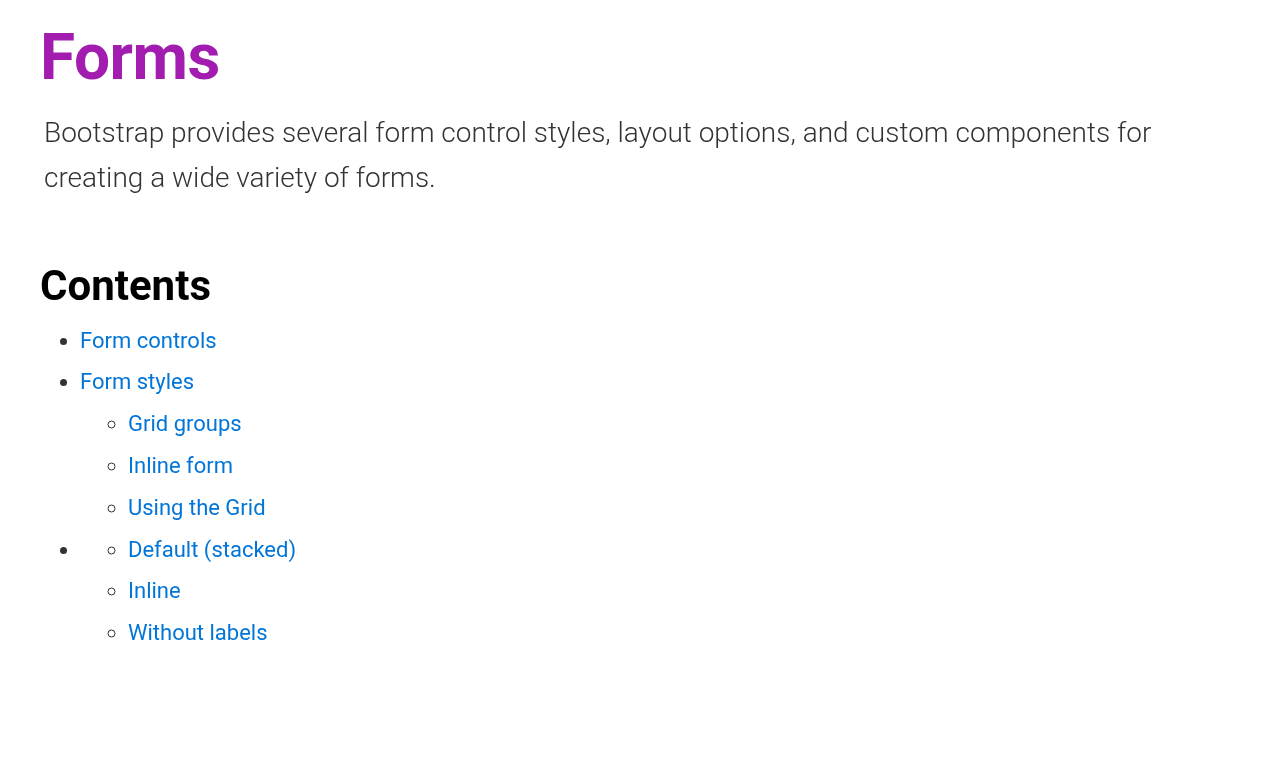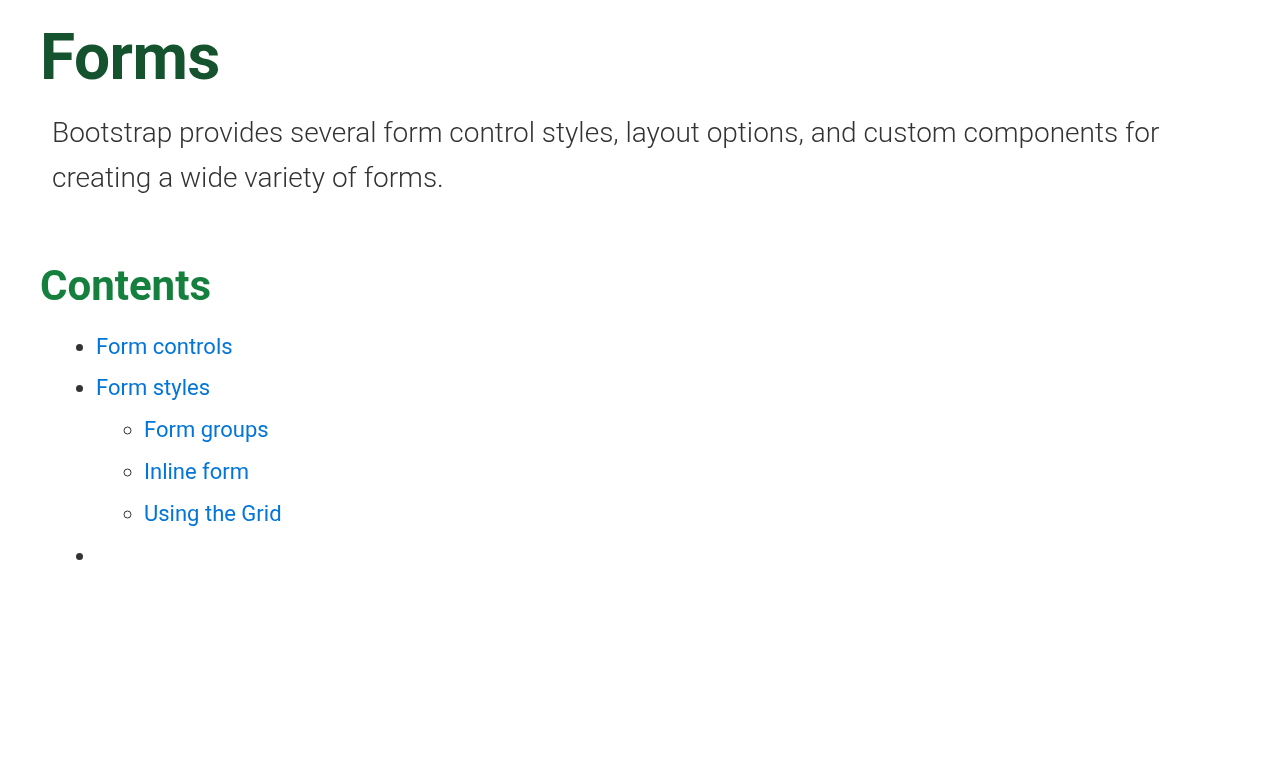--- a/index.html
+++ b/index.html
@@ -11,38 +11,38 @@
   }
   .page {
     padding: 20px 40px 40px 40px;
     max-width: 1180px;
   }
   h1.page-title {
     font-size: 64px;
     font-weight: 700;
     margin: 0 0 16px 0;
     letter-spacing: -0.5px;
-    color: #14532d;
+    color: #a21caf;
   }
   p.lead {
     font-size: 28px;
     font-weight: 300;
     line-height: 1.6;
     color: #333;
-    margin: 0 0 60px 12px;
+    margin: 0 0 60px 4px;
     max-width: 1150px;
   }
   h2.contents-heading {
     font-size: 42px;
     font-weight: 700;
     margin: 20px 0 10px 0;
-    color: #15803d;
+    color: #000000;
   }
   ul.toc {
-    margin: 16px;
+    margin: 0;
     padding-left: 40px;
     font-size: 22px;
     line-height: 1.9;
   }
   ul.toc li {
     list-style-type: disc;
   }
   ul.toc ul {
     padding-left: 48px;
     margin: 0;
@@ -69,28 +69,39 @@
   <ul class="toc">
 
     <li>
       <a href="#" class="toc-link">Form controls</a>
     </li>
 
     <li>
       <a href="#" class="toc-link">Form styles</a>
       <ul>
         <li>
-          <a href="#" class="toc-link">Form groups</a>
+          <a href="#" class="toc-link">Grid groups</a>
         </li>
         <li>
           <a href="#" class="toc-link">Inline form</a>
         </li>
         <li>
           <a href="#" class="toc-link">Using the Grid</a>
         </li>
       </ul>
     </li>
 
     <li>
+      <ul>
+        <li>
+          <a href="#" class="toc-link">Default (stacked)</a>
+        </li>
+        <li>
+          <a href="#" class="toc-link">Inline</a>
+        </li>
+        <li>
+          <a href="#" class="toc-link">Without labels</a>
+        </li>
+      </ul>
     </li>
 
   </ul>
 </div>
 
 </body></html>

